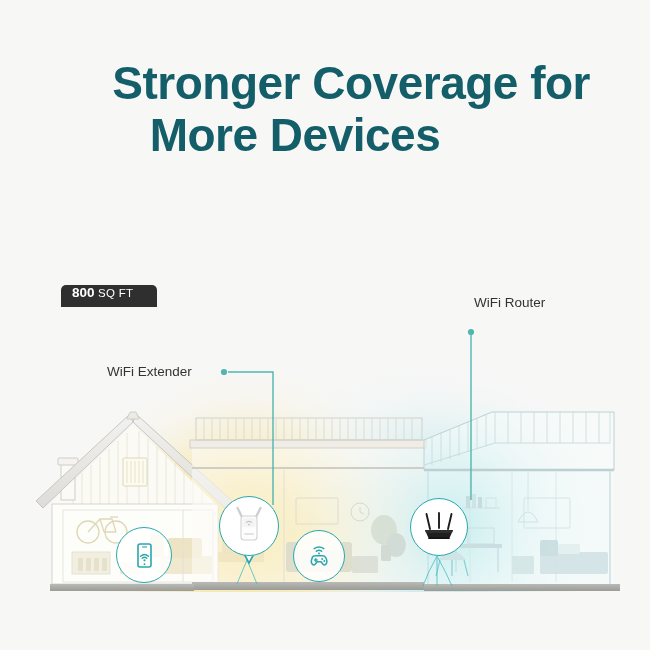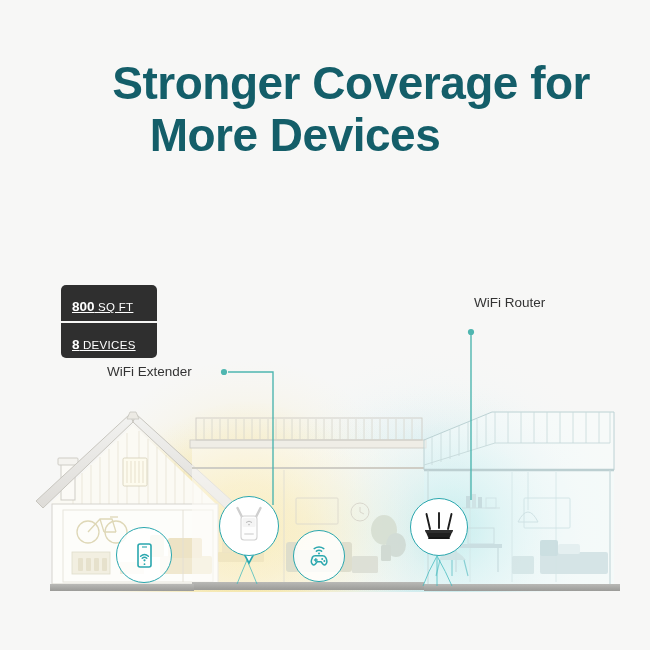--- a/index.html
+++ b/index.html
@@ -44,25 +44,24 @@
     left: 61px;
     top: 285px;
     width: 96px;
     z-index: 40;
   }
   .badge {
     background: #2f2f2f;
     color: #ffffff;
     font-size: 11.5px;
     line-height: 1;
-    padding: 15px 10px 7px 11px;
+    padding: 1px 10px 7px 11px;
     white-space: nowrap;
     display: block;
     letter-spacing: 0.2px;
-    text-decoration: underline;
   }
   .badge.top {
     border-radius: 5px 5px 0 0;
     margin-bottom: 2px;
   }
   .badge.bottom {
     border-radius: 0 0 5px 5px;
   }
   .badge b {
     font-weight: bold;
@@ -444,23 +443,20 @@
 
   <div class="headline">
     <span class="l1">Stronger Coverage for</span>
     <span class="l2">More Devices</span>
   </div>
 
   <div class="badges">
     <div class="badge top">
       <b>800</b><span class="unit"> </span><span class="unit">SQ FT</span>
     </div>
-    <div class="badge bottom">
-      <b>8</b><span class="unit"> </span><span class="unit">DEVICES</span>
-    </div>
   </div>
 
   <div id="lbl-extender" class="callout-label">WiFi Extender</div>
   <div id="lbl-router" class="callout-label">WiFi Router</div>
 
   <div class="bubble ghost" style="left:116px; top:527px; width:54px; height:54px;">
     <svg width="30" height="30" viewBox="0 0 30 30">
       <rect x="9" y="4" width="13" height="23" rx="2" fill="none" stroke="#2aa7ae" stroke-width="1.6"></rect>
       <line x1="13" y1="7" x2="18" y2="7" stroke="#2aa7ae" stroke-width="1.1"></line>
       <circle cx="15.5" cy="24.2" r="0.9" fill="#2aa7ae"></circle>

